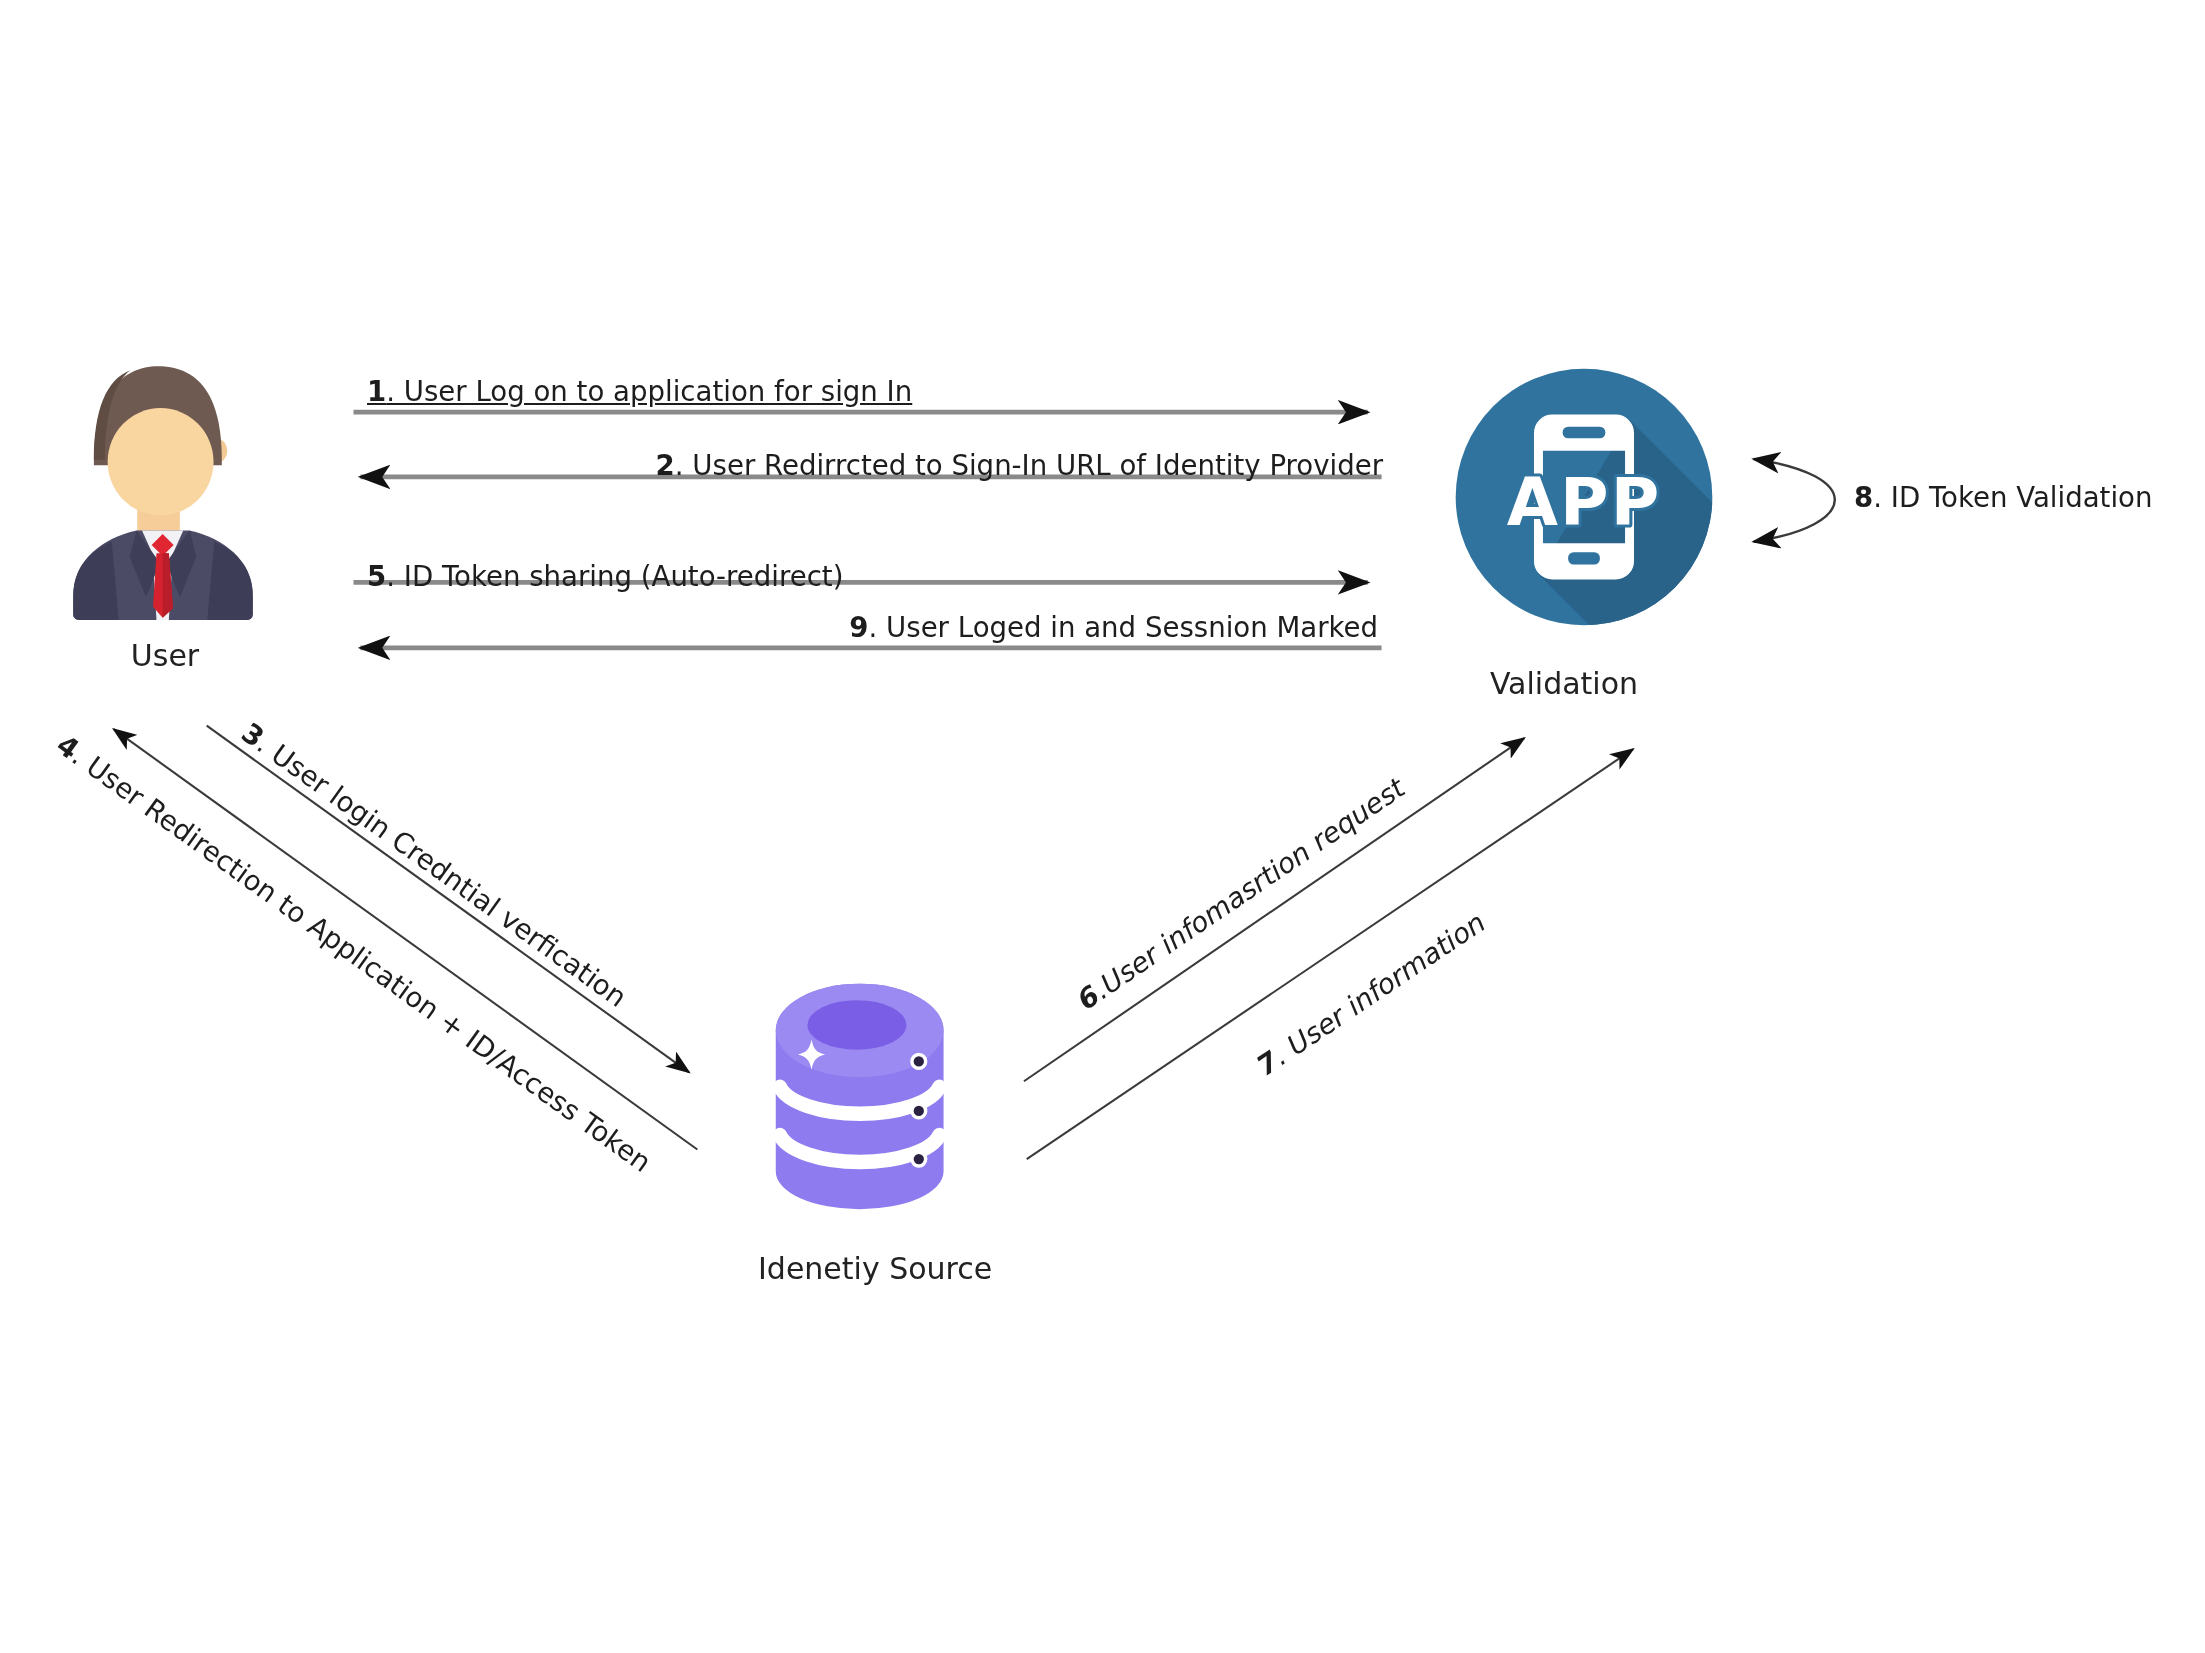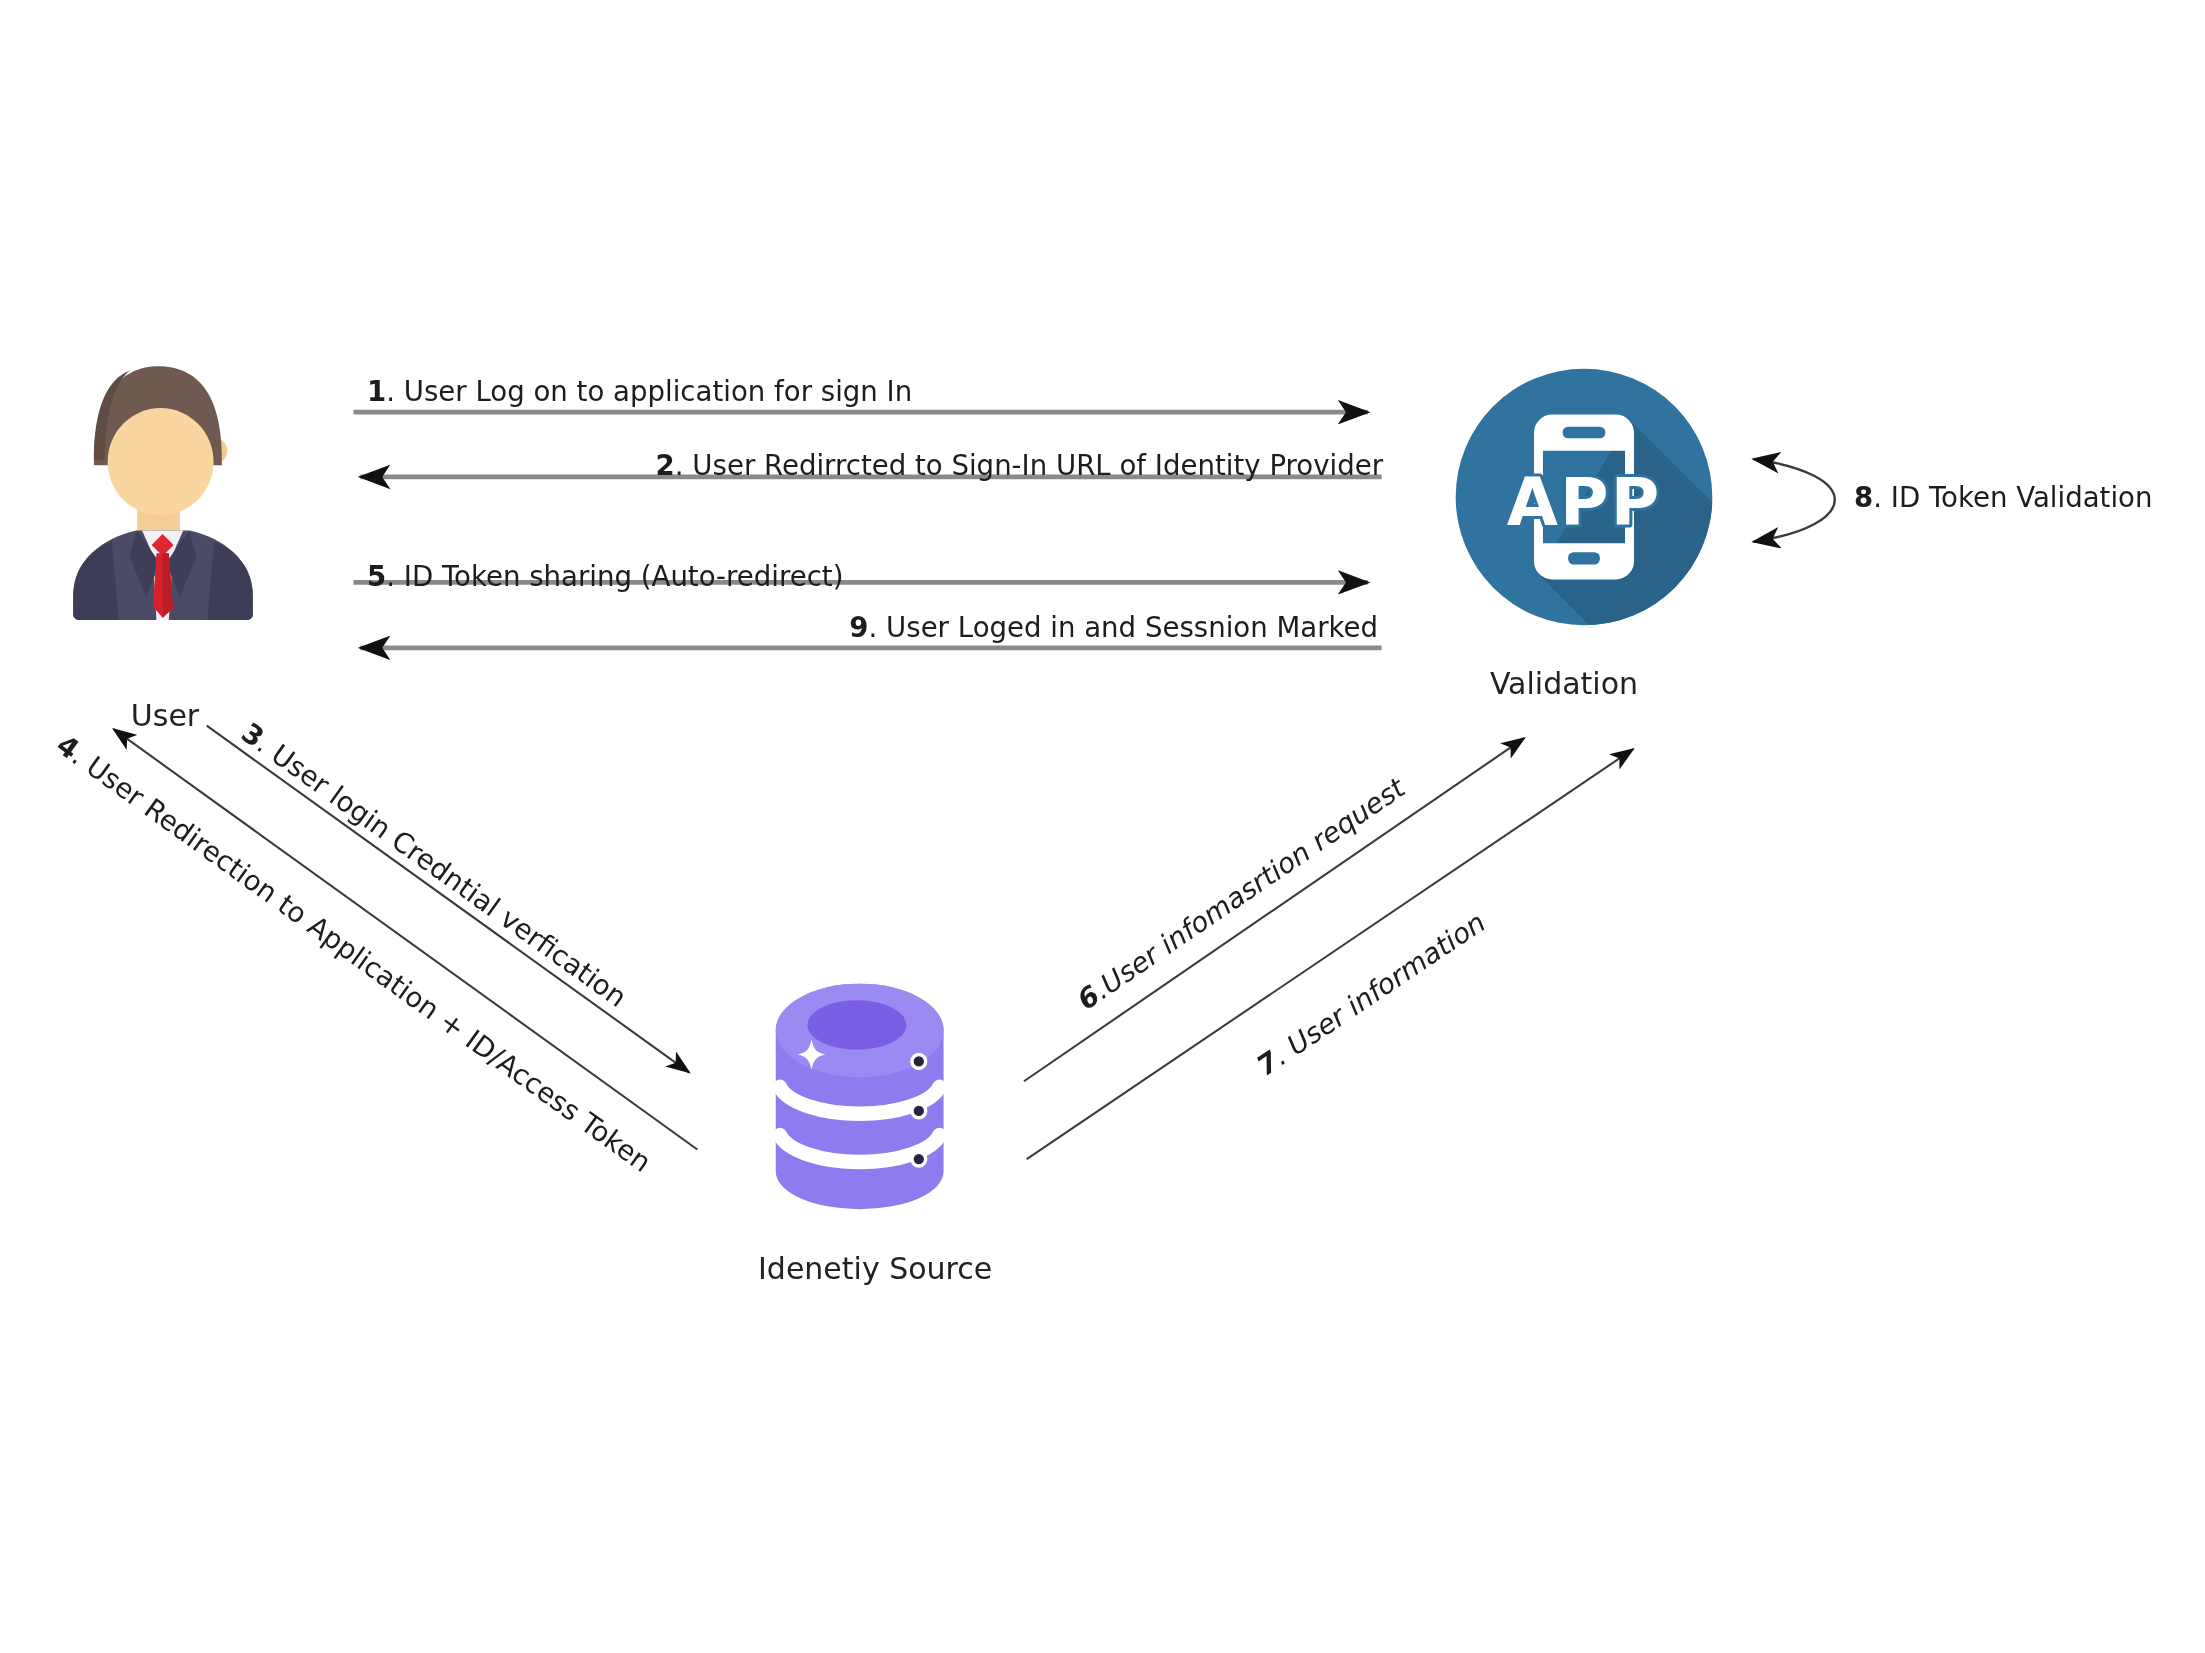--- a/index.html
+++ b/index.html
@@ -56,21 +56,21 @@
   <path d="M12,377 L12,350 C12,308 38,284 68,271 L78,385 L20,385 A8,8 0 0 1 12,377 Z" fill="#3d3d58"></path>
   <path d="M273,377 L273,350 C273,308 247,284 217,271 L207,385 L265,385 A8,8 0 0 0 273,377 Z" fill="#3d3d58"></path>
   <polygon points="112,255 172,255 142,322" fill="#f2f2f6"></polygon>
   <polygon points="128,300 156,300 151,385 133,385" fill="#f2f2f6"></polygon>
   <path d="M104,255 L138,302 L118,352 L94,293 Z" fill="#3e3e59"></path>
   <path d="M181,255 L147,302 L167,352 L191,293 Z" fill="#3e3e59"></path>
   <polygon points="142,260 158,276 142,292 126,276" fill="#e02633"></polygon>
   <polygon points="133,288 151,288 157,368 142,382 128,366" fill="#d6222f"></polygon>
   <polygon points="142,288 151,288 157,368 142,382" fill="#b91d29"></polygon>
 </svg>
-<div class="node-label" style="left:65px;top:698px;width:200px;text-align:center;">User</div>
+<div class="node-label" style="left:65px;top:638px;width:200px;text-align:center;">User</div>
 
 <svg class="abs" style="left:1455px;top:368px" width="258" height="258" viewBox="-187 -187 374 374">
   <defs>
     <clipPath id="appClip">
         <circle cx="0" cy="0" r="186"></circle>
       </clipPath>
   </defs>
   <circle cx="0" cy="0" r="186" fill="#2f739e"></circle>
   <g clip-path="url(#appClip)">
     <polygon points="66,-112 200,22 200,200 22,200 -66,112" fill="#29638a"></polygon>
@@ -92,21 +92,21 @@
   <ellipse cx="138" cy="62" rx="72" ry="36" fill="#7a5fe6"></ellipse>
   <path d="M26,152 A118,48 0 0 0 258,152" stroke="#ffffff" stroke-width="21" fill="none" stroke-linecap="round"></path>
   <path d="M26,222 A118,48 0 0 0 258,222" stroke="#ffffff" stroke-width="21" fill="none" stroke-linecap="round"></path>
   <circle cx="228" cy="115" r="10" fill="#2a2240" stroke="#ffffff" stroke-width="5"></circle>
   <circle cx="228" cy="187" r="10" fill="#2a2240" stroke="#ffffff" stroke-width="5"></circle>
   <circle cx="228" cy="257" r="10" fill="#2a2240" stroke="#ffffff" stroke-width="5"></circle>
   <path d="M72,83 C75,98 80,102 92,105 C80,108 75,112 72,127 C69,112 64,108 52,105 C64,102 69,98 72,83 Z" fill="#ffffff"></path>
 </svg>
 <div class="node-label" style="left:758px;top:1228px;width:203px;margin-top:23px;">Idenetiy Source</div>
 
-<div class="msg" style="left:367px;top:376px;">
+<div class="msg" style="left:367px;top:376px;text-decoration:underline;">
   <b>1</b><span>. User Log on to application for sign In</span>
 </div>
 <div class="msg" style="left:358px;top:441px;width:1025px;text-align:right;margin-top:9px;">
   <b>2</b><span>. User Redirrcted to Sign-In URL of Identity Provider</span>
 </div>
 <div class="msg" style="left:367px;top:546px;margin-top:15px;">
   <b>5</b><span>. ID Token sharing (Auto-redirect)</span>
 </div>
 <div class="msg" style="left:358px;top:612px;width:1020px;text-align:right;">
   <b>9</b><span>. User Loged in and Sessnion Marked</span>

